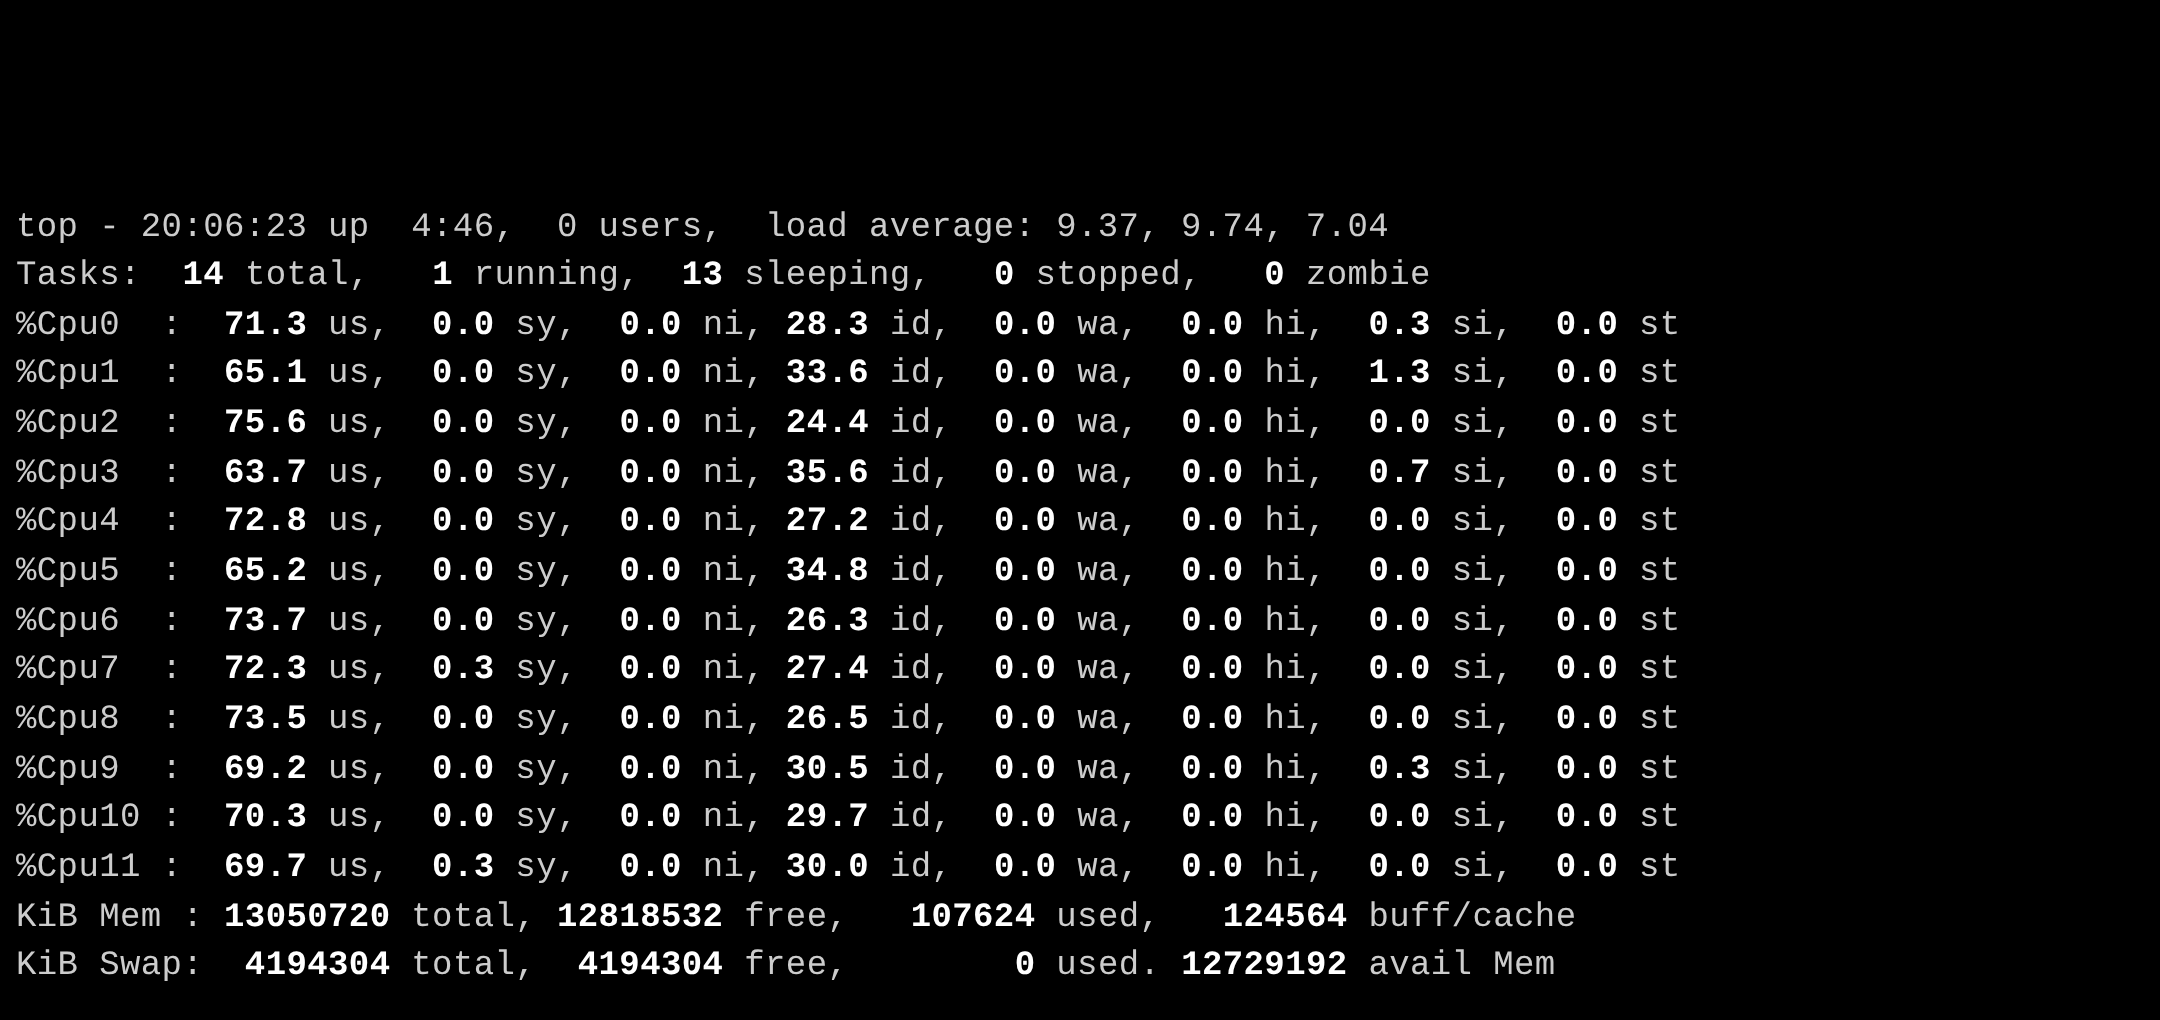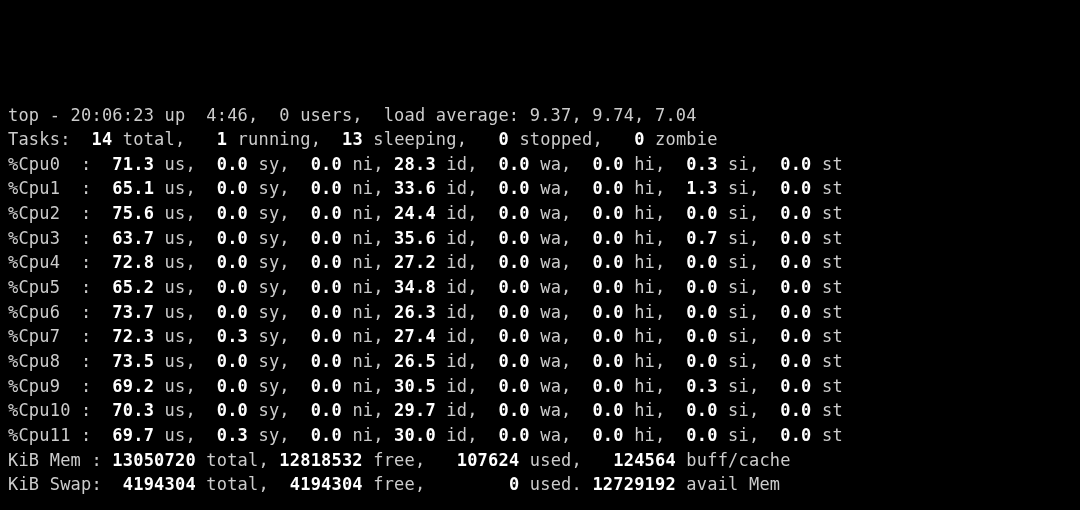--- a/index.html
+++ b/index.html
@@ -10,21 +10,21 @@
       font-size:17px;
       line-height:1.45;
       width:1080px;
       height:510px;
       padding:4px 8px;
       overflow:hidden;
       white-space:pre;
       letter-spacing:0.2px;
     }
     .b { font-weight:bold; color:#fff; }
-    .row { display:block; }
+    .row { display:block;font-family:Liberation Mono, monospace; }
   </style>
 </head>
 <body>
 
 
 
 <div id="out"><span class="row">top - 20:06:23 up  4:46,  0 users,  load average: 9.37, 9.74, 7.04</span><span class="row">Tasks:<span class="b">  14 </span>total,<span class="b">   1 </span>running,<span class="b">  13 </span>sleeping,<span class="b">   0 </span>stopped,<span class="b">   0 </span>zombie</span><span class="row">%Cpu0  :<span class="b">  71.3 </span>us,<span class="b">  0.0 </span>sy,<span class="b">  0.0 </span>ni,<span class="b"> 28.3 </span>id,<span class="b">  0.0 </span>wa,<span class="b">  0.0 </span>hi,<span class="b">  0.3 </span>si,<span class="b">  0.0 </span>st</span><span class="row">%Cpu1  :<span class="b">  65.1 </span>us,<span class="b">  0.0 </span>sy,<span class="b">  0.0 </span>ni,<span class="b"> 33.6 </span>id,<span class="b">  0.0 </span>wa,<span class="b">  0.0 </span>hi,<span class="b">  1.3 </span>si,<span class="b">  0.0 </span>st</span><span class="row">%Cpu2  :<span class="b">  75.6 </span>us,<span class="b">  0.0 </span>sy,<span class="b">  0.0 </span>ni,<span class="b"> 24.4 </span>id,<span class="b">  0.0 </span>wa,<span class="b">  0.0 </span>hi,<span class="b">  0.0 </span>si,<span class="b">  0.0 </span>st</span><span class="row">%Cpu3  :<span class="b">  63.7 </span>us,<span class="b">  0.0 </span>sy,<span class="b">  0.0 </span>ni,<span class="b"> 35.6 </span>id,<span class="b">  0.0 </span>wa,<span class="b">  0.0 </span>hi,<span class="b">  0.7 </span>si,<span class="b">  0.0 </span>st</span><span class="row">%Cpu4  :<span class="b">  72.8 </span>us,<span class="b">  0.0 </span>sy,<span class="b">  0.0 </span>ni,<span class="b"> 27.2 </span>id,<span class="b">  0.0 </span>wa,<span class="b">  0.0 </span>hi,<span class="b">  0.0 </span>si,<span class="b">  0.0 </span>st</span><span class="row">%Cpu5  :<span class="b">  65.2 </span>us,<span class="b">  0.0 </span>sy,<span class="b">  0.0 </span>ni,<span class="b"> 34.8 </span>id,<span class="b">  0.0 </span>wa,<span class="b">  0.0 </span>hi,<span class="b">  0.0 </span>si,<span class="b">  0.0 </span>st</span><span class="row">%Cpu6  :<span class="b">  73.7 </span>us,<span class="b">  0.0 </span>sy,<span class="b">  0.0 </span>ni,<span class="b"> 26.3 </span>id,<span class="b">  0.0 </span>wa,<span class="b">  0.0 </span>hi,<span class="b">  0.0 </span>si,<span class="b">  0.0 </span>st</span><span class="row">%Cpu7  :<span class="b">  72.3 </span>us,<span class="b">  0.3 </span>sy,<span class="b">  0.0 </span>ni,<span class="b"> 27.4 </span>id,<span class="b">  0.0 </span>wa,<span class="b">  0.0 </span>hi,<span class="b">  0.0 </span>si,<span class="b">  0.0 </span>st</span><span class="row">%Cpu8  :<span class="b">  73.5 </span>us,<span class="b">  0.0 </span>sy,<span class="b">  0.0 </span>ni,<span class="b"> 26.5 </span>id,<span class="b">  0.0 </span>wa,<span class="b">  0.0 </span>hi,<span class="b">  0.0 </span>si,<span class="b">  0.0 </span>st</span><span class="row">%Cpu9  :<span class="b">  69.2 </span>us,<span class="b">  0.0 </span>sy,<span class="b">  0.0 </span>ni,<span class="b"> 30.5 </span>id,<span class="b">  0.0 </span>wa,<span class="b">  0.0 </span>hi,<span class="b">  0.3 </span>si,<span class="b">  0.0 </span>st</span><span class="row">%Cpu10 :<span class="b">  70.3 </span>us,<span class="b">  0.0 </span>sy,<span class="b">  0.0 </span>ni,<span class="b"> 29.7 </span>id,<span class="b">  0.0 </span>wa,<span class="b">  0.0 </span>hi,<span class="b">  0.0 </span>si,<span class="b">  0.0 </span>st</span><span class="row">%Cpu11 :<span class="b">  69.7 </span>us,<span class="b">  0.3 </span>sy,<span class="b">  0.0 </span>ni,<span class="b"> 30.0 </span>id,<span class="b">  0.0 </span>wa,<span class="b">  0.0 </span>hi,<span class="b">  0.0 </span>si,<span class="b">  0.0 </span>st</span><span class="row">KiB Mem :<span class="b"> 13050720 </span>total,<span class="b"> 12818532 </span>free,<span class="b">   107624 </span>used,<span class="b">   124564 </span>buff/cache</span><span class="row">KiB Swap:<span class="b">  4194304 </span>total,<span class="b">  4194304 </span>free,<span class="b">        0 </span>used.<span class="b"> 12729192 </span>avail Mem </span><span class="row"> </span></div>
 
 
 

